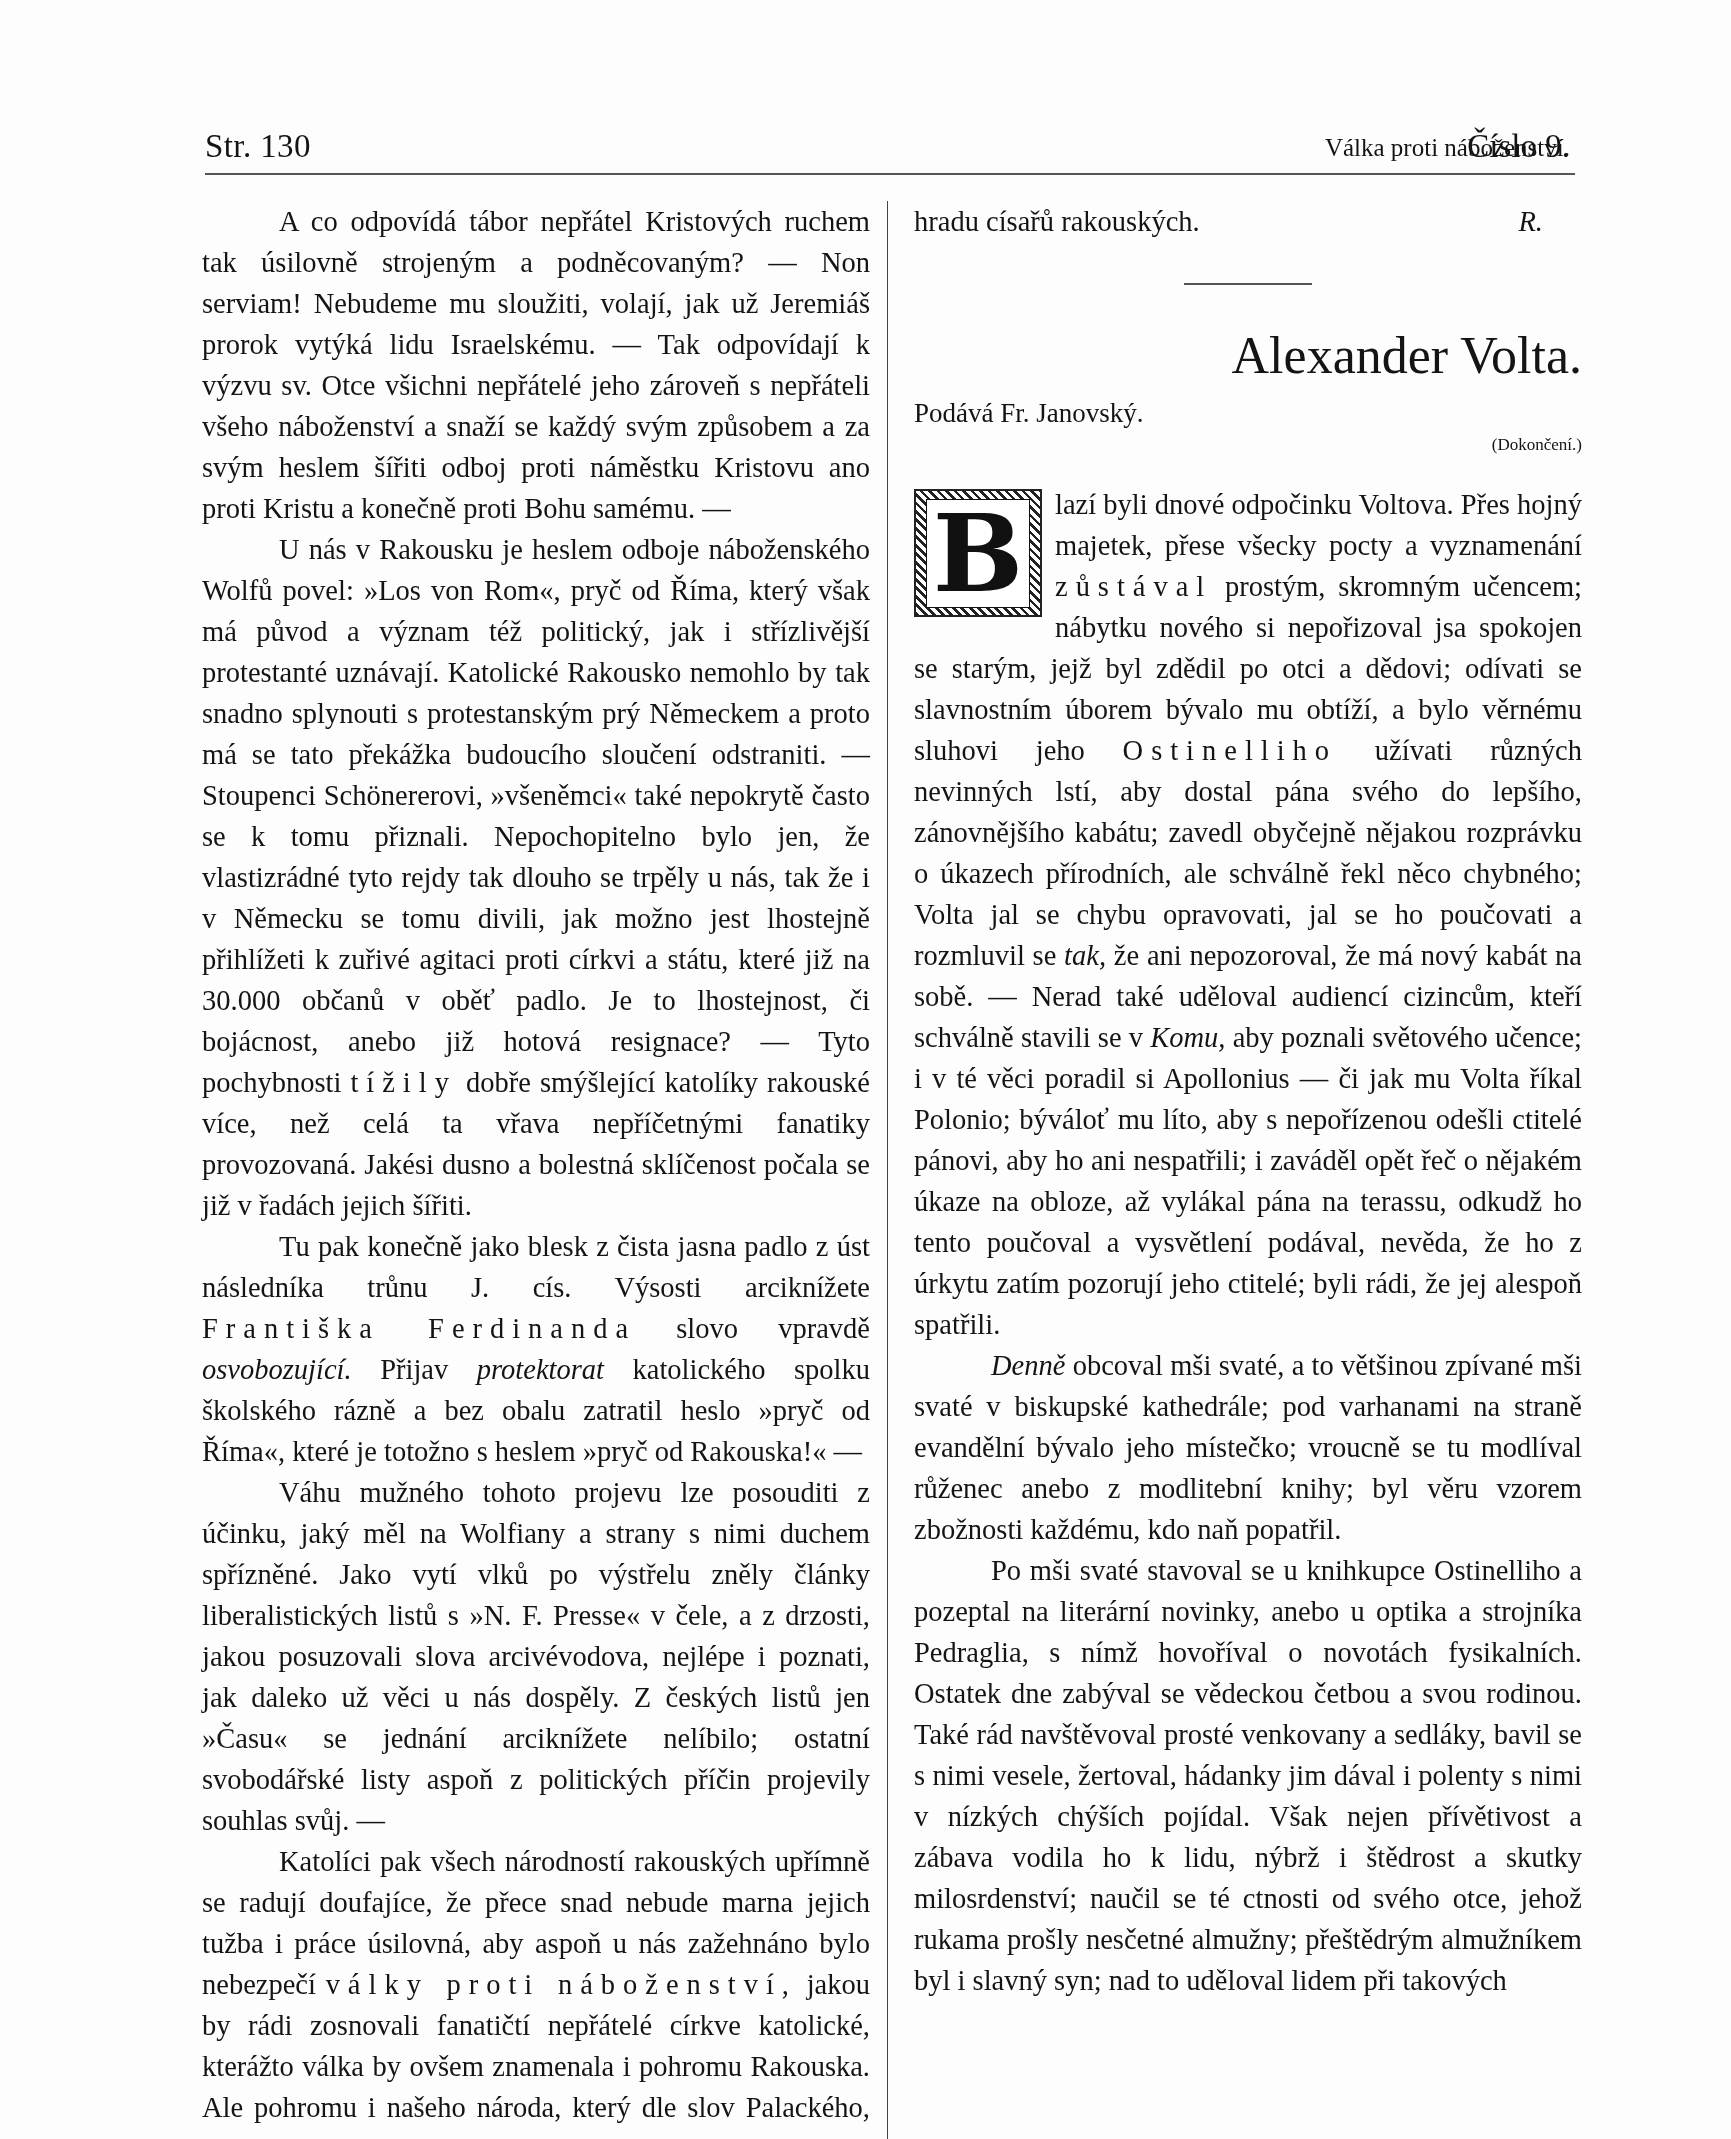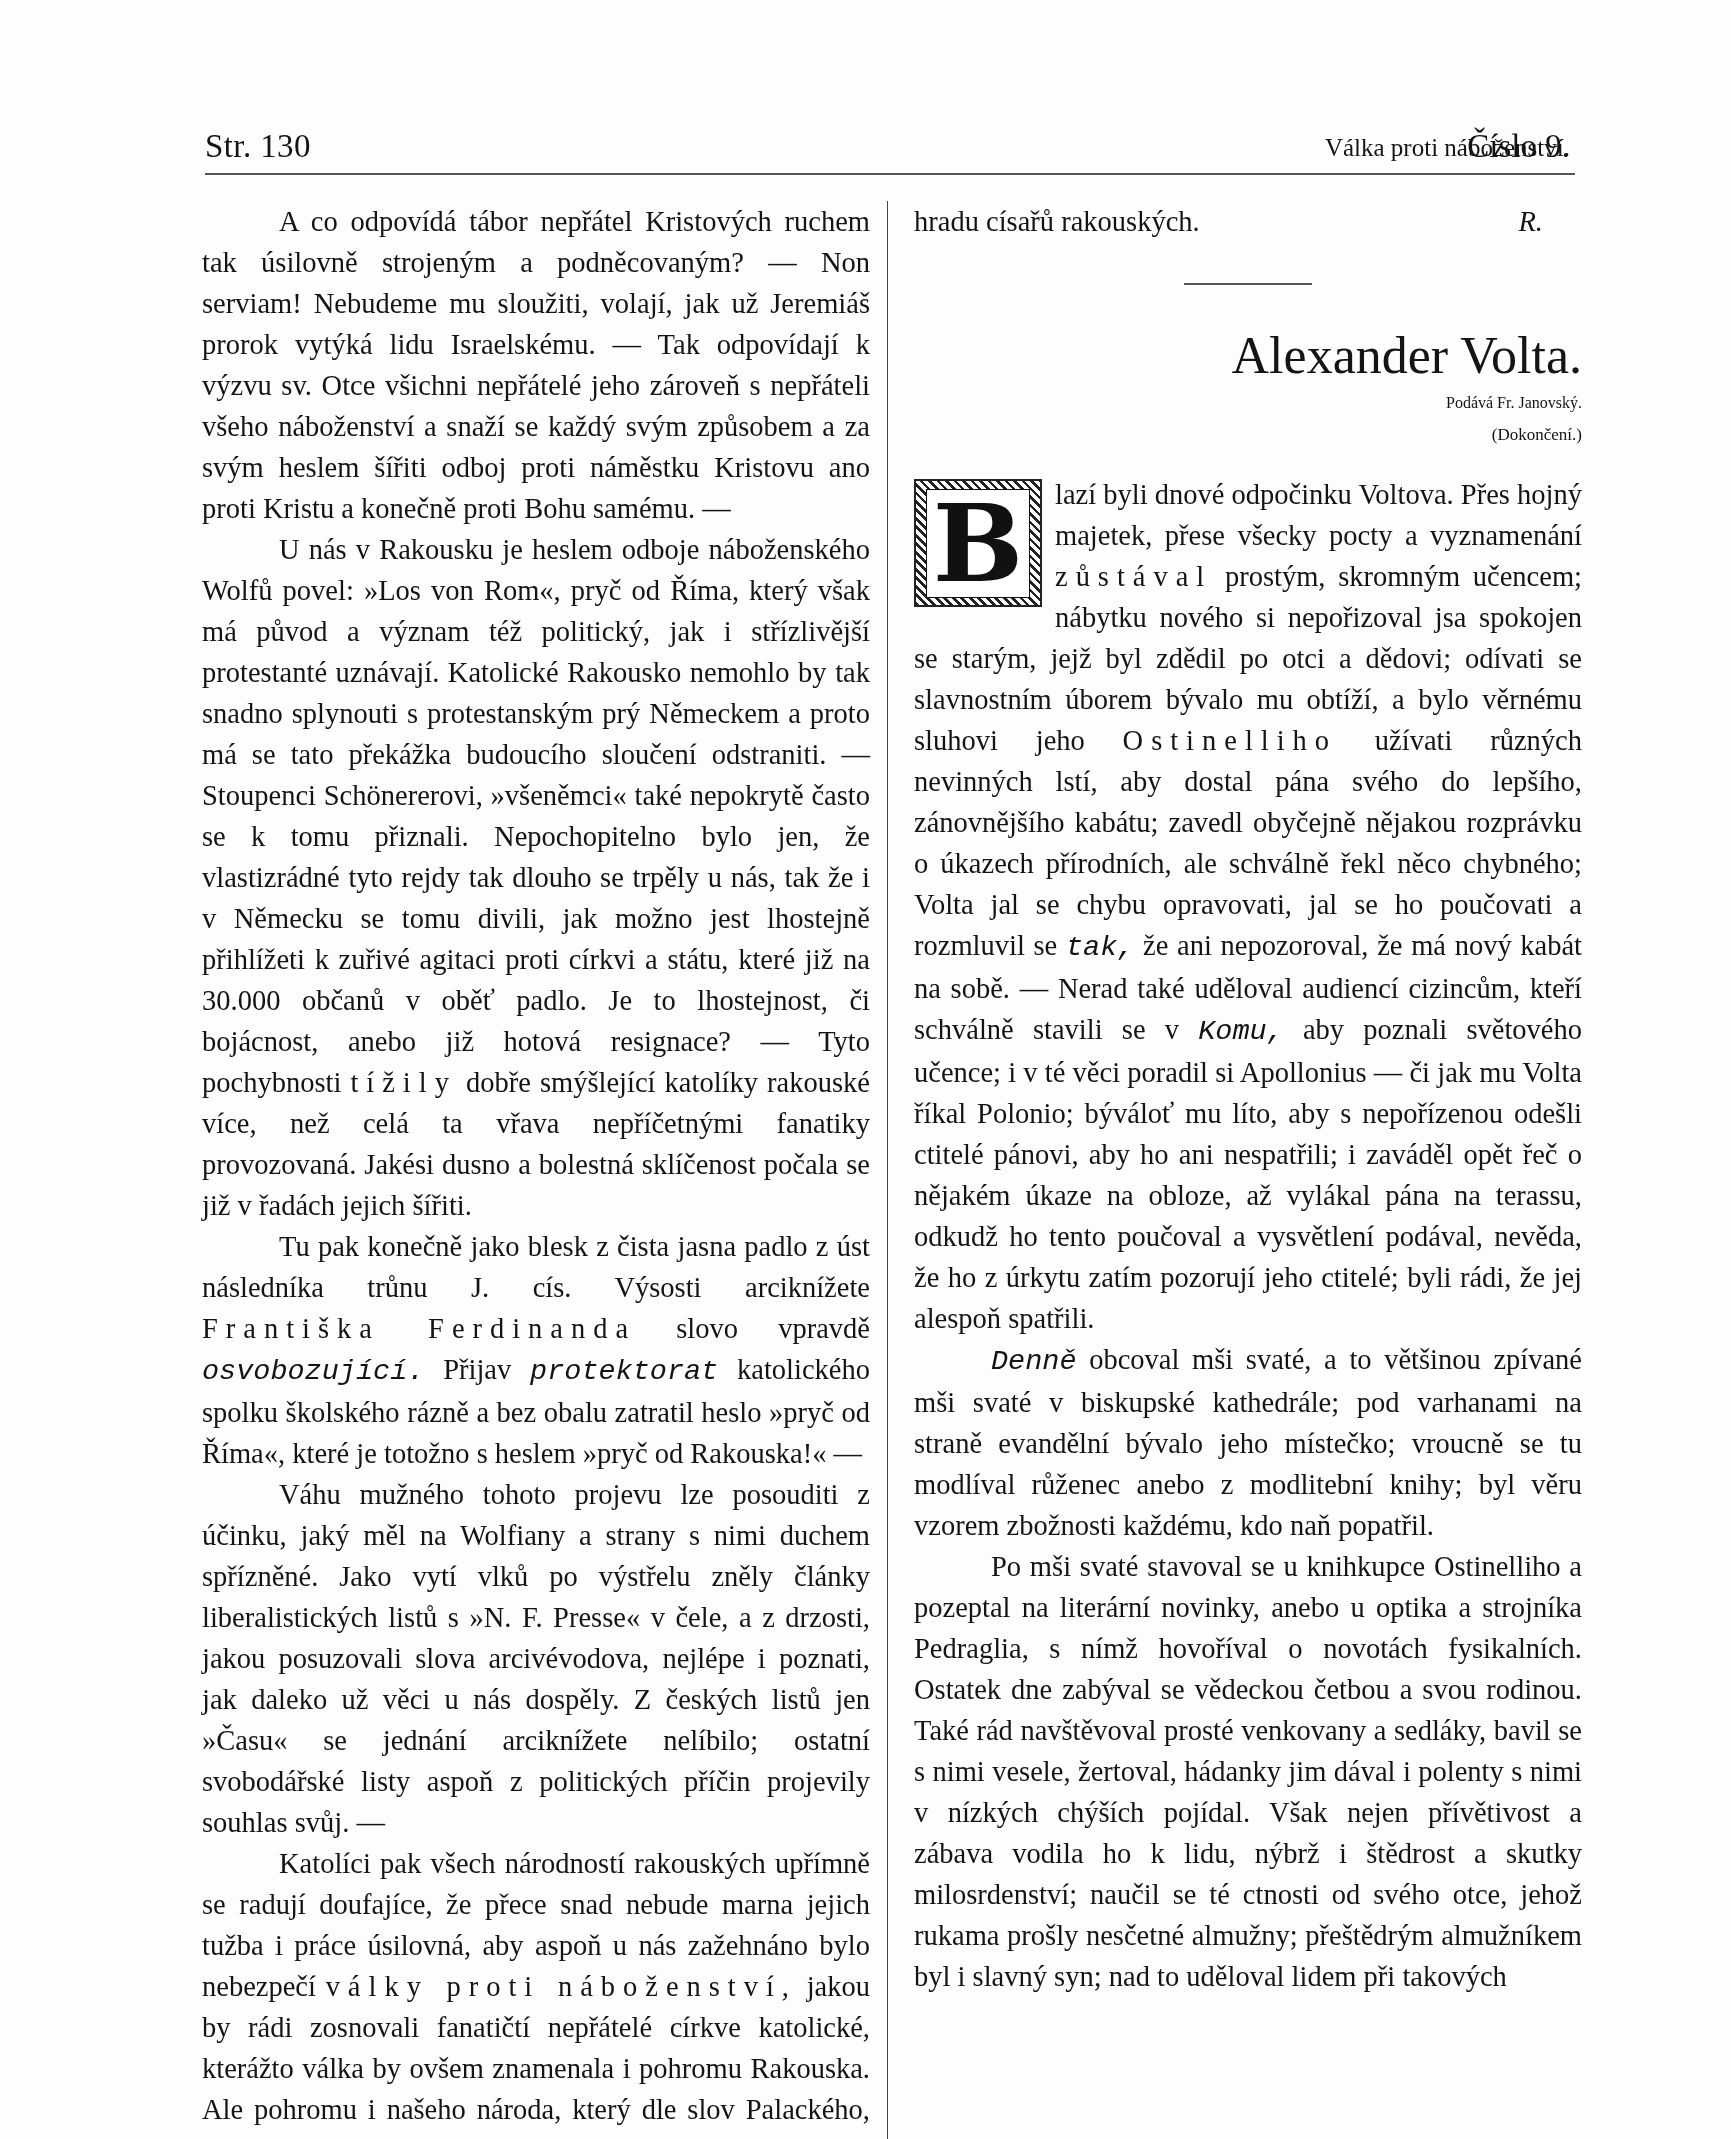--- a/index.html
+++ b/index.html
@@ -11,26 +11,26 @@
   .hdr-center { position: absolute; left: 0; right: 0; top: 6px; text-align: right; font-size: 25px; font-weight: normal; }
   .hdr-right { position: absolute; right: 0; top: 0; font-size: 33px; }
   .hdr-rule { position: absolute; left: 205px; top: 173px; width: 1370px; height: 2.1px; background: #555; }
   .col { position: absolute; top: 201px; width: 668px; font-size: 28.5px; line-height: 41px; text-align: justify; }
   .col-left { left: 202px; }
   .col-right { left: 914px; }
   .col-divider { position: absolute; left: 887px; top: 201px; width: 1.3px; height: 2029px; background: #444; }
   .col p { margin: 0; }
   .indent { text-indent: 77px; }
   .spaced { letter-spacing: 0.28em; margin-top: 45px; }
-  i { font-style: italic; font-family: Liberation Mono, monospace; }
+  i { font-style: italic; }
   .sign-row { display: flex; justify-content: space-between; gap: 13px; }
   .sign { font-style: italic; padding-right: 39px; }
   .short-rule { width: 128px; height: 1.7px; background: #555; margin: 41px auto 41px auto; }
   .art-title { text-align: right; font-size: 52px; line-height: 60px; margin-top: 4.3px; }
-  .art-byline { text-align: right; font-size: 16px; line-height: 30px; margin-top: 2px; }
+  .art-byline { text-align: left; font-size: 27px; line-height: 30px; margin-top: 12px; }
   .art-note { text-align: right; font-size: 17px; line-height: 26px; margin-top: 4.3px; margin-bottom: 26px; }
   .dropcap { float: left; width: 128px; height: 128px; margin: 5.1px 13px 0 0; border: 2.6px double #222;
              background: repeating-linear-gradient(45deg, #222 0 2.6px, #fff 2.6px 6px);
              display: flex; align-items: center; justify-content: center; box-sizing: border-box; }
   .dropcap span { background: #fff; color: #111; font-size: 107px; line-height: 107px; font-weight: bold;
                   padding: 0 6px; border: 1.7px solid #111; font-family: "DejaVu Serif", serif; }
 </style>
 </head>
 <body>
 

